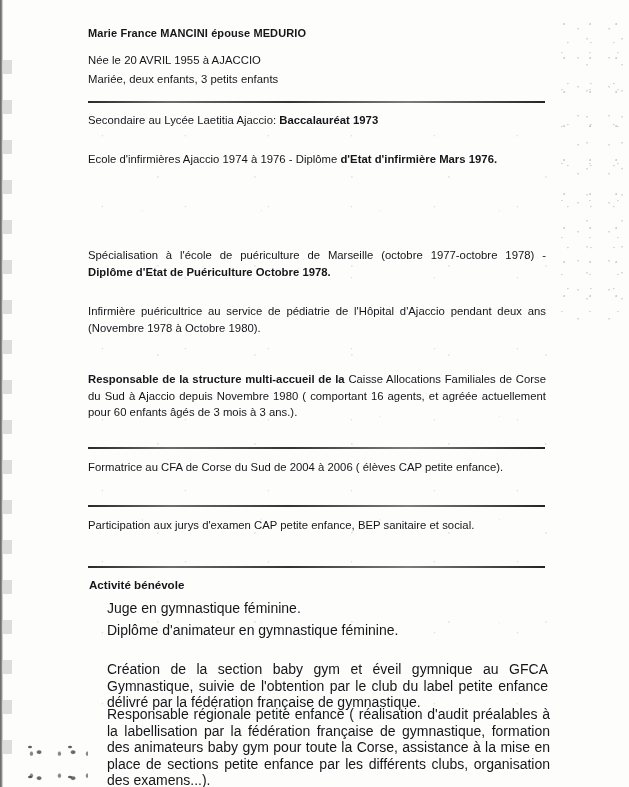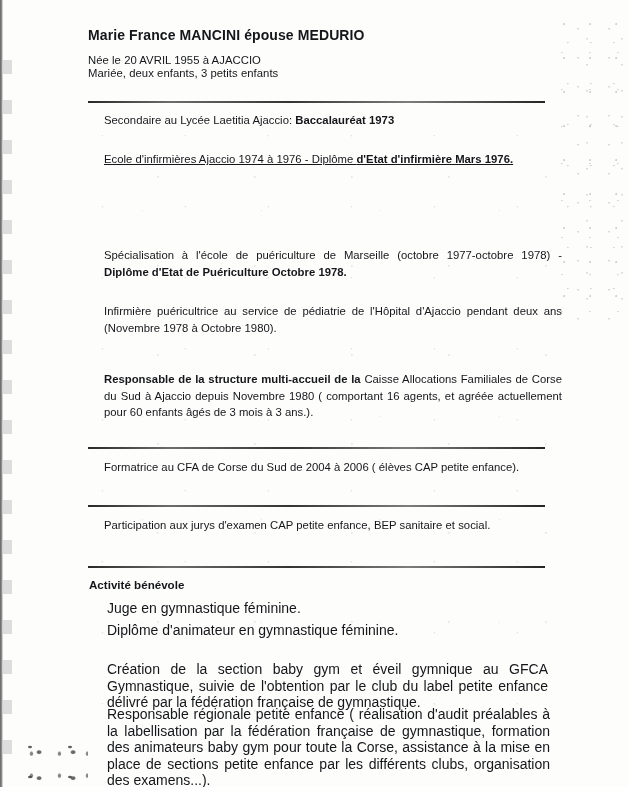--- a/index.html
+++ b/index.html
@@ -71,45 +71,44 @@
       radial-gradient(ellipse at 48% 85%, rgba(45,45,45,.6) 1.1px, transparent 2.2px);
     background-size: 40px 30px, 34px 26px, 28px 22px;
     opacity: .95;
   }
 
   
   .blk { position: absolute; }
 
   #name-title {
     left: 88px; top: 27px;
-    font-size: 14px;
+    font-size: 11px;
     font-weight: bold;
     letter-spacing: .1px;
   }
   .subhead {
     left: 88px;
     font-size: 11.3px;
     letter-spacing: .05px;
   }
   #born-line { top: 54px; }
-  #family-line { top: 67px; }
+  #family-line { top: 73px; }
 
   .para {
     left: 88px;
     width: 458px;
     font-size: 11.3px;
     line-height: 16.5px;
     letter-spacing: .02px;
-    margin-left: 16px;
   }
   .justified { text-align: justify; text-align-last: left; }
   .b { font-weight: bold; }
 
   #p-secondaire { top: 112px; }
-  #p-ecole      { top: 151px; text-decoration: underline; }
+  #p-ecole      { top: 151px; }
   #p-pasteur    { top: 191px; }
   #p-special    { top: 247px; }
   #p-pediatrie  { top: 303px; }
   #p-responsable{ top: 371px; }
   #p-formatrice { top: 459px; }
   #p-jurys      { top: 517px; }
 
   
   .sep {
     position: absolute;

